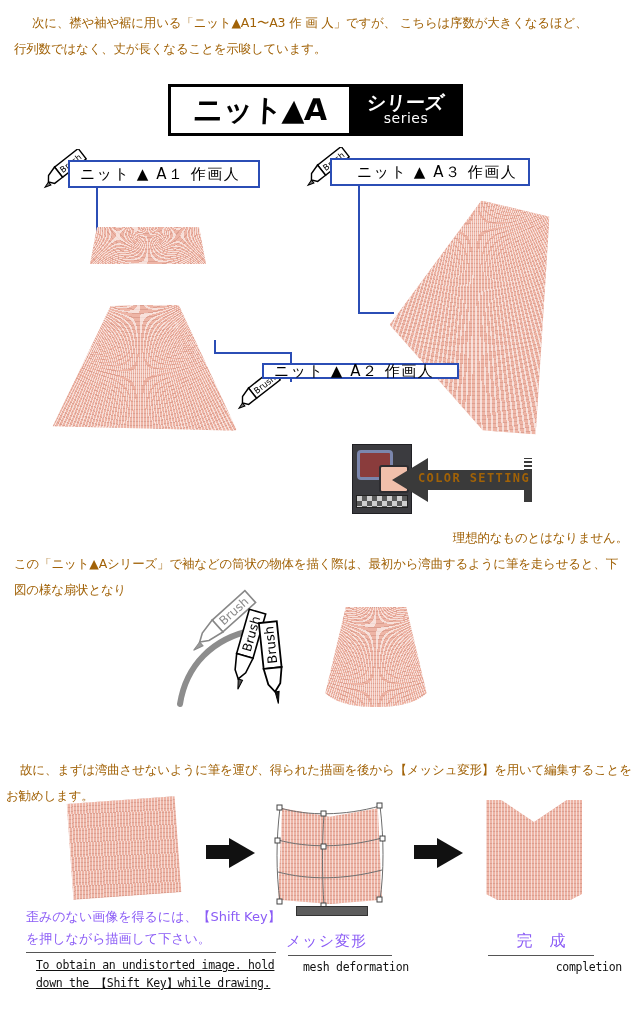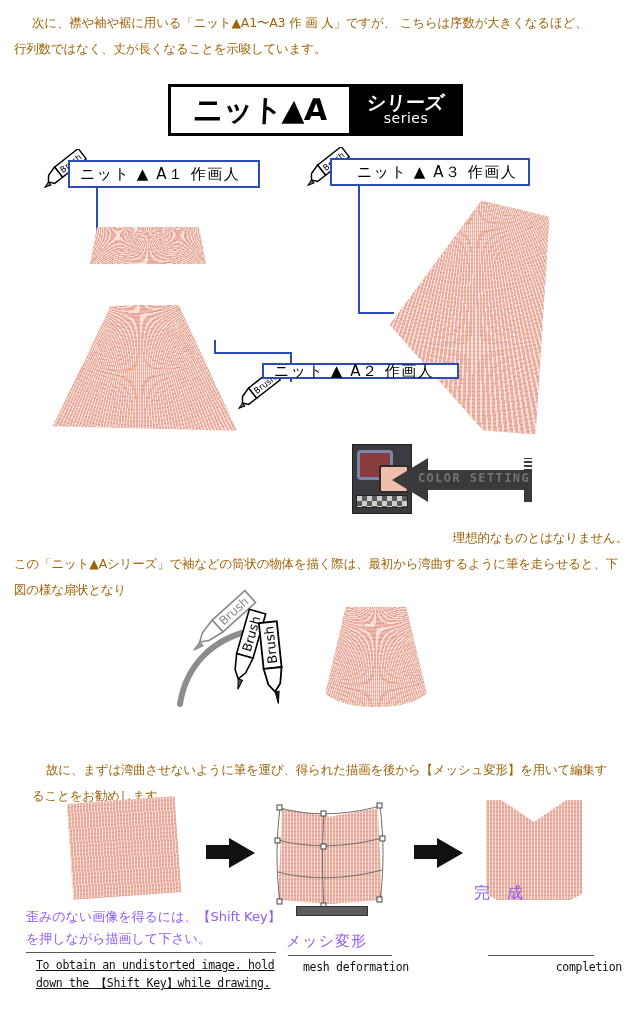--- a/index.html
+++ b/index.html
@@ -21,21 +21,21 @@
     letter-spacing:-0.2px;
   }
   #intro-paragraph{left:0;top:10px;width:642px;padding:0 14px;box-sizing:border-box;}
   #intro-line-1{display:block;text-indent:18px;}
   #intro-line-2{display:block;}
 
   #mid-paragraph{left:0;top:525px;width:642px;padding:0 14px;box-sizing:border-box;}
   #mid-line-1{display:block;}
   #mid-line-2{display:block;text-align:right;}
 
-  #advice-paragraph{left:0;top:757px;width:642px;padding:0 32px;box-sizing:border-box;}
+  #advice-paragraph{left:0;top:757px;width:642px;padding:0 6px;box-sizing:border-box;}
   #advice-line-1{display:block;text-indent:14px;}
 
   
   #title-banner{
     left:168px;top:84px;width:295px;height:52px;
     border:3px solid #000;box-sizing:border-box;
     display:flex;background:#fff;
   }
   #title-banner-main{
     flex:0 0 178px;background:#fff;
@@ -165,21 +165,21 @@
   #arrow2-shaft{left:414px;top:845px;width:24px;}
   #arrow2-head{left:437px;top:838px;}
 
   
   #color-arrow{
     left:392px;top:456px;width:146px;height:48px;
   }
   #color-arrow-text{
     left:418px;top:471px;
     font-family:"DejaVu Sans Mono","Liberation Mono",monospace;
-    font-size:12px;color:#737373;letter-spacing:1.4px;
+    font-size:12px;color:#a16207;letter-spacing:1.4px;
     font-weight:bold;
   }
   #color-panel{
     left:352px;top:444px;width:58px;height:68px;
     background:#3b3b3f;border:1px solid #202024;
   }
   #swatch-dark{
     left:4px;top:5px;width:30px;height:24px;
     background:#8a3c3c;border:3px solid #7b86ad;border-radius:4px;
   }
@@ -214,21 +214,21 @@
   #shift-note-rule{
     left:26px;top:952px;width:250px;height:1px;background:#555;
   }
   #shift-note-en{left:36px;top:956px;width:270px;text-decoration:underline;}
 
   #caption-mesh{left:286px;top:930px;width:150px;text-align:left;}
   #caption-mesh .jp{font-size:15px;letter-spacing:1px;}
   #caption-mesh-rule{left:288px;top:955px;width:104px;height:1px;background:#555;}
   #caption-mesh-en{left:276px;top:958px;width:160px;text-align:center;}
 
-  #caption-done{left:474px;top:882px;width:140px;}
+  #caption-done{left:474px;top:930px;width:140px;text-align:center;}
   #caption-done .jp{font-size:16px;letter-spacing:6px;}
   #caption-done-rule{left:488px;top:955px;width:106px;height:1px;background:#555;}
   #caption-done-en{left:466px;top:958px;width:156px;text-align:right;}
 </style>
 </head>
 <body>
 
 <div class="abs para" id="intro-paragraph">
   <span id="intro-line-1">次に、襟や袖や裾に用いる「ニット▲A1〜A3 作 画 人」ですが、 こちらは序数が大きくなるほど、</span>
   <span id="intro-line-2">行列数ではなく、丈が長くなることを示唆しています。</span>

